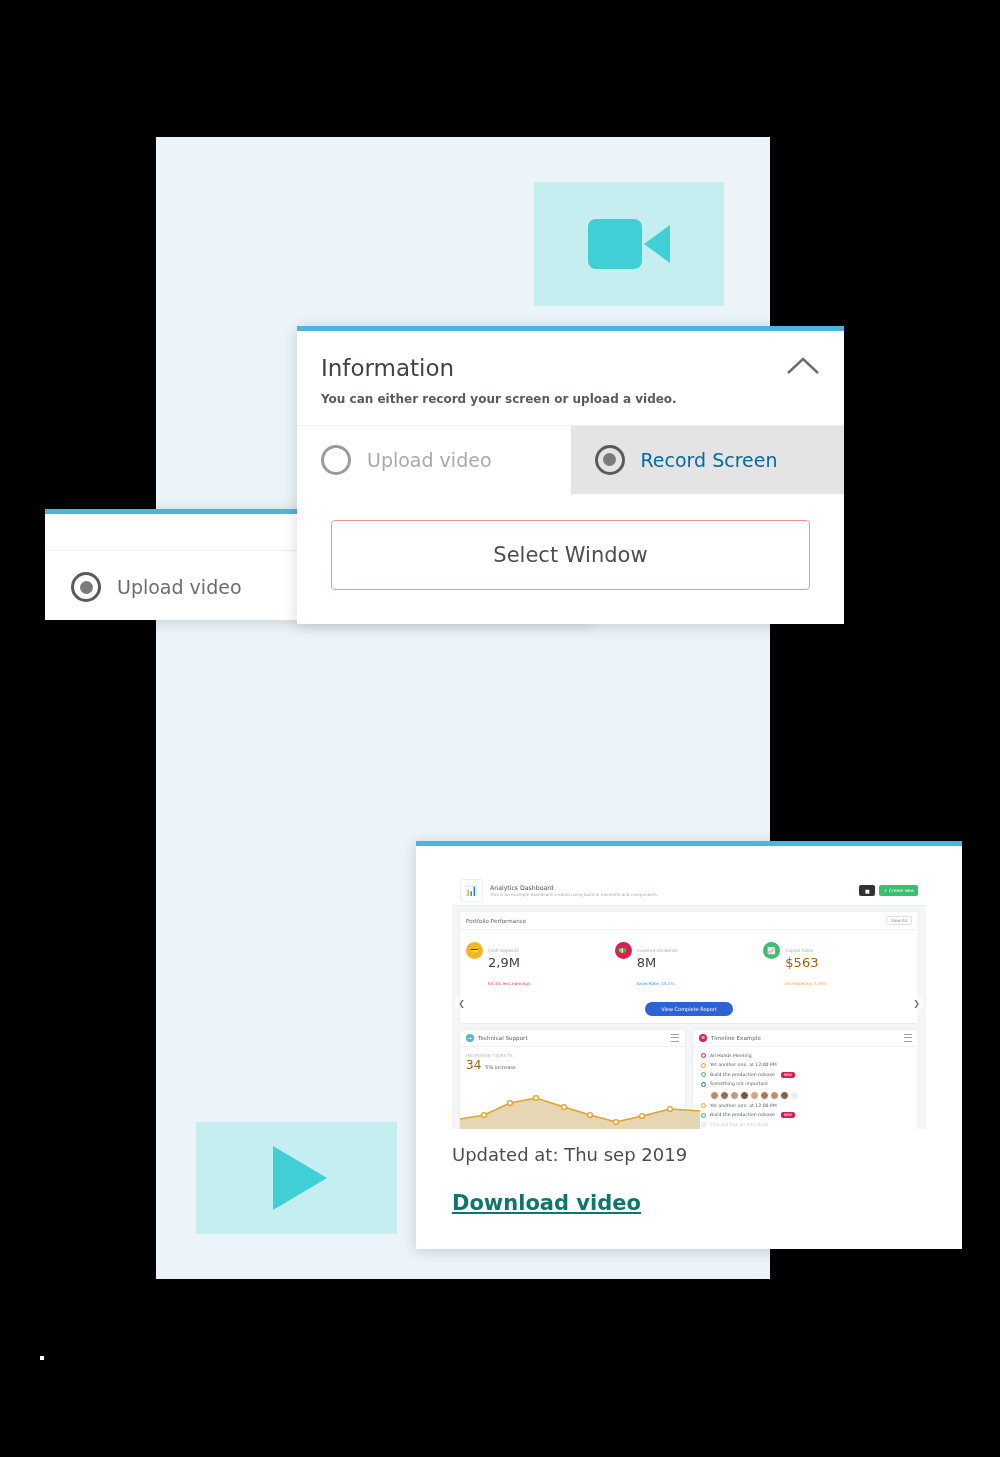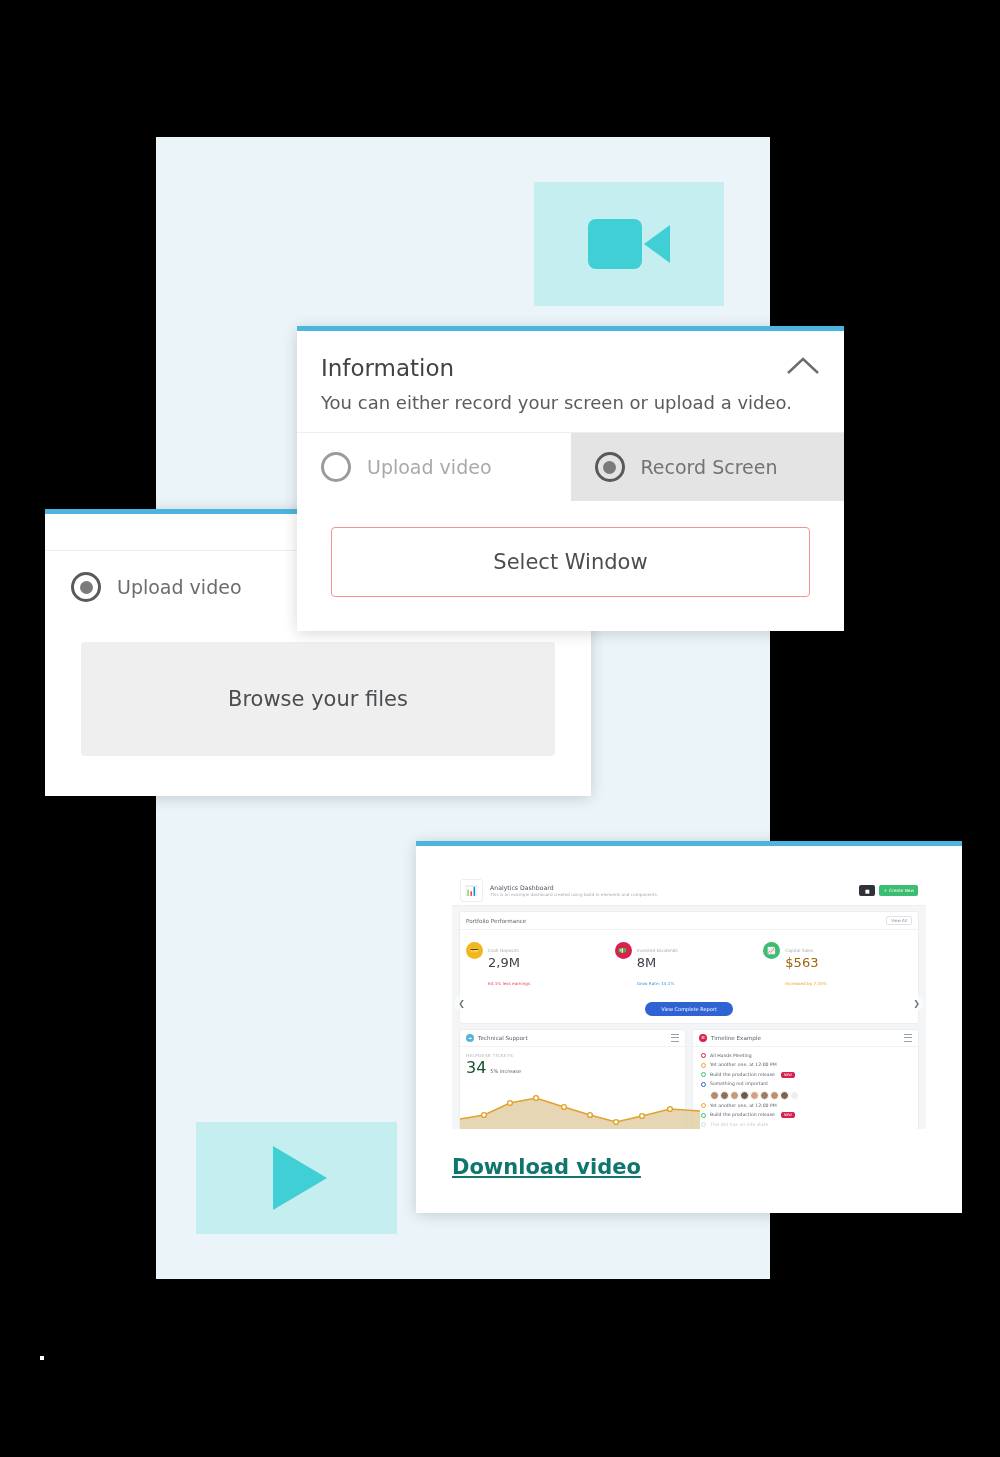--- a/index.html
+++ b/index.html
@@ -100,23 +100,23 @@
     position: relative;
   }
   .card-title {
     font-size: 23px;
     color: #3f4346;
     font-weight: 400;
     line-height: 1.2;
     margin: 4px 0 9px 0;
   }
   .card-sub {
-    font-size: 18px;
+    font-size: 12px;
     color: #585c5f;
-    font-weight: 400;
+    font-weight: 700;
     line-height: 1.25;
     margin: 0;
   }
   .chevron-btn {
     position: absolute;
     right: 22px;
     top: 22px;
     width: 38px;
     height: 28px;
   }
@@ -164,21 +164,21 @@
     width: 13px;
     height: 13px;
     border-radius: 50%;
     background: #7b7b7b;
   }
   .radio-label {
     font-size: 19px;
     color: #a9a9a9;
   }
   .radio-tab.active .radio-label {
-    color: #737373;
+    color: #0369a1;
   }
   .card-body {
     padding: 26px 34px 34px 34px;
   }
   .outline-button {
     display: block;
     width: 100%;
     box-sizing: border-box;
     background: #ffffff;
     border: 1px solid #f79190;
@@ -419,21 +419,21 @@
     position: relative;
   }
   .mini-hamb::after {
     content: "";
     position: absolute;
     left: 0; right: 0; top: 2px;
     border-top: 1px solid #9aa0a8;
   }
   .mini-support-body { padding: 6px; position: relative; height: 96px; }
   .mini-kicker { font-size: 4.2px; color: #a7abb3; letter-spacing: 0.4px; }
-  .mini-bignum { font-size: 16px; color: #14532d; display: inline-block; }
+  .mini-bignum { font-size: 12px; color: #a16207; display: inline-block; }
   .mini-inc { font-size: 5px; color: #5b6069; }
   .mini-ticketcount { display: flex; align-items: baseline; gap: 4px; }
   .mini-chart { position: absolute; left: 0; right: 0; bottom: 14px; height: 52px; }
 
   .mini-timeline-body { padding: 6px 6px 2px 8px; height: 96px; box-sizing: border-box; }
   .tl-item { display: flex; align-items: center; gap: 4px; margin-bottom: 3.5px; }
   .tl-dot {
     width: 5px; height: 5px; border-radius: 50%;
     border: 1.4px solid #d9204e; box-sizing: border-box; flex: 0 0 auto;
   }
@@ -554,21 +554,20 @@
     <div class="play-triangle"></div>
   </div>
 
   <div class="card" id="upload-card">
     <div class="accent-bar"></div>
     <div class="upload-head"></div>
     <div class="upload-radio-row">
       <span class="radio-dot checked"></span>
       <span class="radio-label">Upload video</span>
     </div>
-    <div class="dropzone">Browse your files</div>
   </div>
 
   <div class="card" id="information-card">
     <div class="accent-bar"></div>
     <div class="card-head">
       <h2 class="card-title">Information</h2>
       <p class="card-sub">You can either record your screen or upload a video.</p>
       <div class="chevron-btn">
         <svg width="38" height="28" viewBox="0 0 38 28" aria-hidden="true">
           <polyline points="4,20 19,6 34,20" fill="none" stroke="#6a6e72" stroke-width="2.4"></polyline>
@@ -750,18 +749,19 @@
               <i></i>
             </div>
           <div class="v-kebab">
               <span></span>
               <span></span>
               <span></span>
             </div>
         </div>
       </div>
 
+      <p class="updated-text">Updated at: Thu sep 2019</p>
       <a class="download-link">Download video</a>
     </div>
   </div>
 
   <div class="dot-artifact"></div>
 </div>
 
 </body></html>

